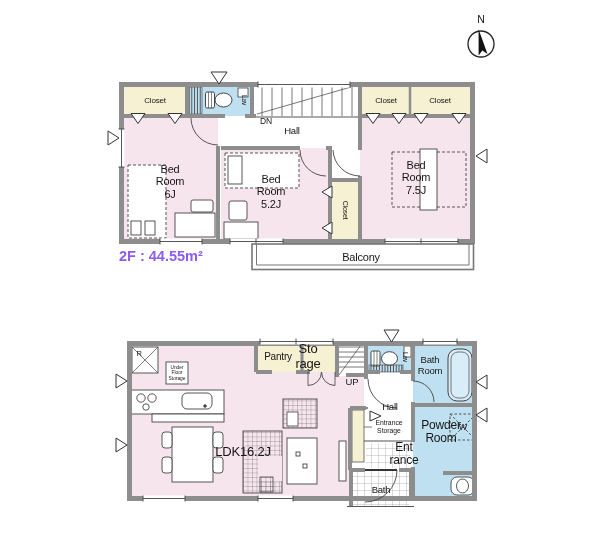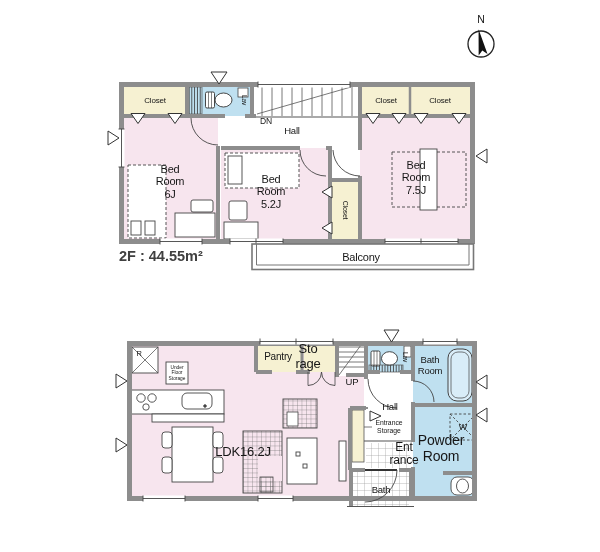--- a/index.html
+++ b/index.html
@@ -4,21 +4,21 @@
 <style>
   html,body{margin:0;padding:0;background:#fff;}
   .canvas{position:relative;width:600px;height:552px;background:#fff;overflow:hidden;
           font-family:"Liberation Sans",sans-serif;}
   .canvas svg{position:absolute;left:0;top:0;}
   .labels{position:absolute;left:0;top:0;width:100%;height:100%;}
   .lbl{position:absolute;transform:translate(-50%,-50%);
        font:400 10px/1.12 "Liberation Sans",sans-serif;color:#161616;
        text-align:center;white-space:pre-line;letter-spacing:-0.2px;}
   .lbl.v{transform:translate(-50%,-50%) rotate(90deg);}
-  .lbl.area{transform:none;font-weight:700;font-size:14.5px;letter-spacing:0;color:#404040;}
+  .lbl.area{transform:none;font-weight:700;font-size:14.5px;letter-spacing:0;color:#8b5cf6;}
   .lbl.tiny{letter-spacing:0;}
 </style>
 </head>
 <body>
 
 <div class="canvas">
 
 <svg width="600" height="552" viewBox="0 0 600 552">
   <defs>
     <pattern id="hatchGrid" width="4.5" height="4.5" patternUnits="userSpaceOnUse">
@@ -293,20 +293,20 @@
   <div class="lbl v" style="left:405px;top:357px;font-size:6.5px">Lav</div>
   <div class="lbl" style="left:430px;top:366px;font-size:9.5px">Bath
 Room</div>
   <div class="lbl" style="left:390px;top:407px;font-size:9.5px">Hall</div>
   <div class="lbl tiny" style="left:389px;top:427px;font-size:6.8px">Entrance
 Storage</div>
   <div class="lbl" style="left:243px;top:452px;font-size:13px">LDK16.2J</div>
   <div class="lbl" style="left:404px;top:454px;font-size:12px">Ent
 rance</div>
   <div class="lbl" style="left:381px;top:490px;font-size:9.5px">Bath</div>
-  <div class="lbl" style="left:441px;top:449px;font-size:14px">Powder
+  <div class="lbl" style="left:441px;top:432px;font-size:12px">Powder
 Room</div>
   <div class="lbl" style="left:463px;top:427px;font-size:9px">W</div>
 
   <div class="lbl" style="left:481px;top:20px;font-size:10.5px">N</div>
 </div>
 
 </div>
 
 </body></html>

